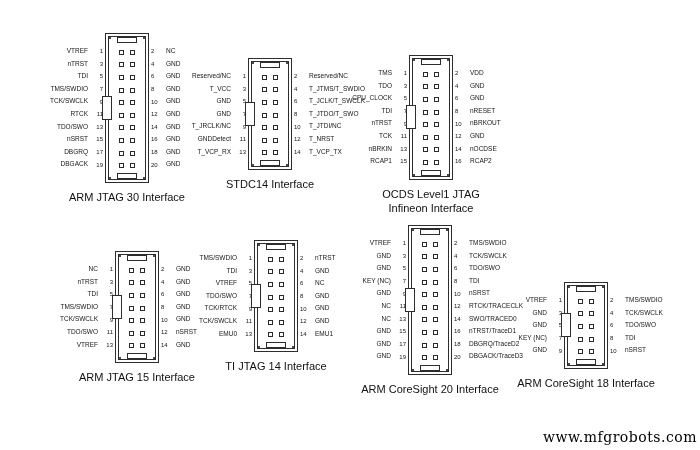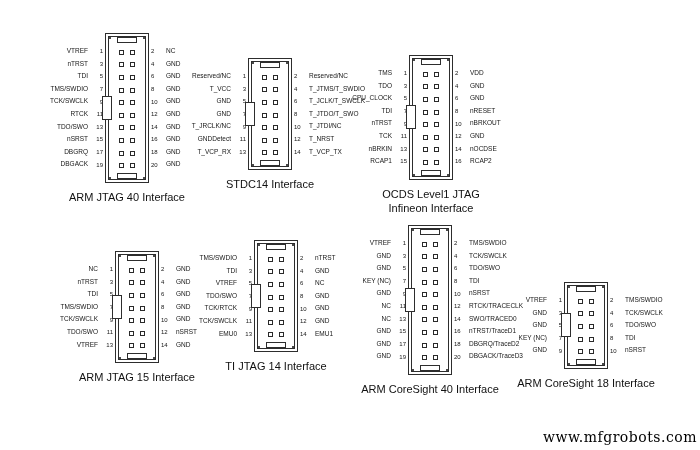--- a/index.html
+++ b/index.html
@@ -139,21 +139,21 @@
           <div class="prow">
             <div class="hole"></div>
             <div class="hole"></div>
           </div>
           <div class="prow">
             <div class="hole"></div>
             <div class="hole"></div>
           </div>
         </div>
       </div>
-      <div class="ctitle" style="grid-row: 14;"><span>ARM JTAG 40 Interface</span></div>
+      <div class="ctitle" style="grid-row: 14;"><span>ARM JTAG 30 Interface</span></div>
     </div>
   </div>
 <div class="cblock" style="left:120px;top:58px;">
     <div class="cgrid" style="grid-template-rows: 12px repeat(7, 12.6px) 12px auto;">
       <div class="ll" style="grid-row: 2;">Reserved/NC</div>
       <div class="ln" style="grid-row: 2;">1</div>
       <div class="rn" style="grid-row: 2;">2</div>
       <div class="rl" style="grid-row: 2;">Reserved/NC</div>
       <div class="ll" style="grid-row: 3;">T_VCC</div>
       <div class="ln" style="grid-row: 3;">3</div>
@@ -536,21 +536,21 @@
           <div class="prow">
             <div class="hole"></div>
             <div class="hole"></div>
           </div>
           <div class="prow">
             <div class="hole"></div>
             <div class="hole"></div>
           </div>
         </div>
       </div>
-      <div class="ctitle" style="grid-row: 14;"><span>ARM CoreSight 40 Interface</span></div>
+      <div class="ctitle" style="grid-row: 14;"><span>ARM CoreSight 20 Interface</span></div>
     </div>
   </div>
 <div class="cblock" style="left:436px;top:282px;">
     <div class="cgrid" style="grid-template-rows: 12px repeat(5, 12.6px) 12px auto;">
       <div class="ll" style="grid-row: 2;">VTREF</div>
       <div class="ln" style="grid-row: 2;">1</div>
       <div class="rn" style="grid-row: 2;">2</div>
       <div class="rl" style="grid-row: 2;">TMS/SWDIO</div>
       <div class="ll" style="grid-row: 3;">GND</div>
       <div class="ln" style="grid-row: 3;">3</div>

